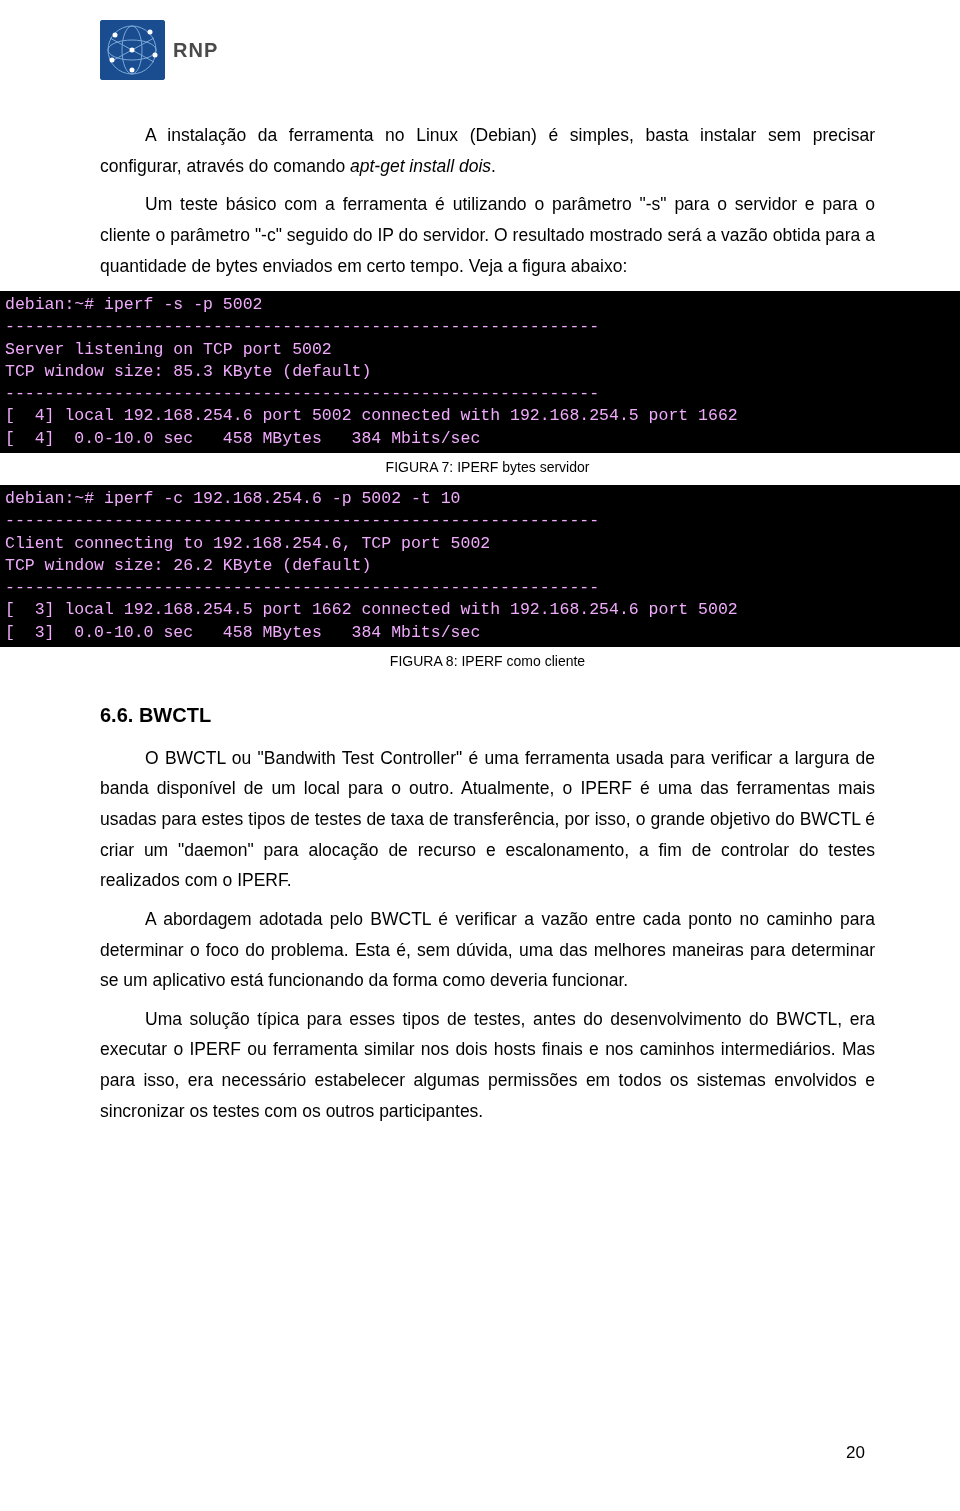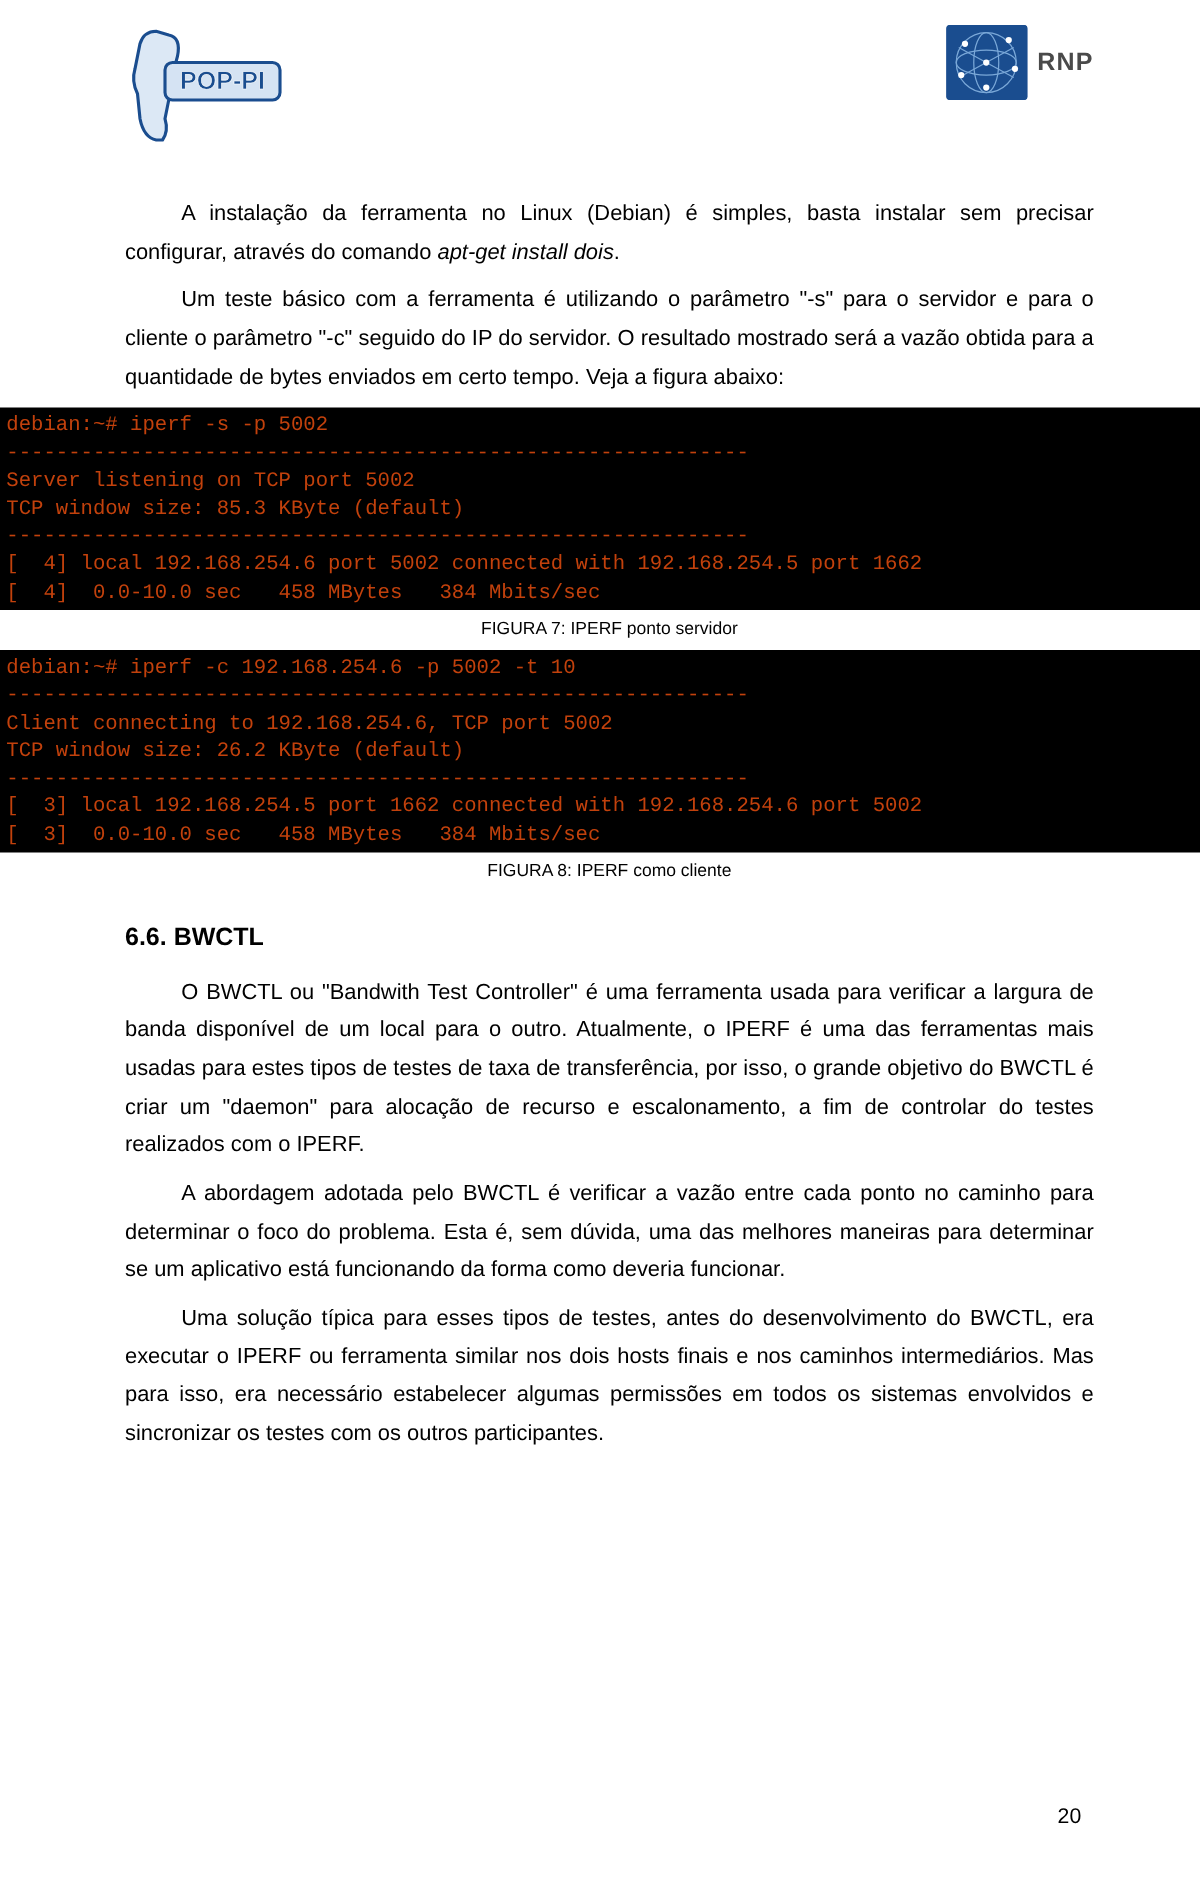--- a/index.html
+++ b/index.html
@@ -49,21 +49,21 @@
     text-align: justify;
     margin-bottom: 8px;
   }
   .body-text .indent {
     display: inline-block;
     width: 45px;
   }
   .italic { font-style: italic; }
   .terminal {
     background: #000000;
-    color: #c2410c;
+    color: #f0abfc;
     font-family: "Courier New", monospace;
     font-size: 16.5px;
     line-height: 1.35;
     padding: 3px 0 3px 0;
     margin: 10px 0 6px 0;
     white-space: pre;
     overflow: hidden;
     margin-left: -100px;
     margin-right: -85px;
     padding-left: 5px;
@@ -93,27 +93,20 @@
     right: 95px;
     font-size: 17px;
   }
 </style>
 </head>
 <body>
 
 <div class="page">
 
   <div class="header">
-    <div class="logo-left">
-      <svg viewBox="0 0 130 95" width="130" height="95">
-        <path d="M 25 5 Q 15 5 12 15 L 8 35 Q 5 45 10 55 L 12 75 Q 15 90 25 92 L 30 92 Q 35 85 32 75 L 35 60 Q 40 50 38 40 L 42 25 Q 45 10 35 8 Z" fill="#dce8f5" stroke="#1a4d8f" stroke-width="2.5"></path>
-        <rect x="32" y="30" width="92" height="30" rx="6" fill="#d5e3f3" stroke="#1a4d8f" stroke-width="2.5"></rect>
-        <text x="78" y="51" font-family="Arial" font-weight="bold" font-size="20" fill="#1a4d8f" text-anchor="middle" stroke="#ffffff" stroke-width="0.5">POP-PI</text>
-      </svg>
-    </div>
     <div class="logo-right">
       <div class="rnp-icon">
         <svg viewBox="0 0 65 60" width="65" height="60">
           <rect width="65" height="60" fill="#1a4d8f"></rect>
           <circle cx="32" cy="30" r="24" fill="none" stroke="#7aa8d8" stroke-width="1"></circle>
           <ellipse cx="32" cy="30" rx="24" ry="10" fill="none" stroke="#7aa8d8" stroke-width="1"></ellipse>
           <ellipse cx="32" cy="30" rx="10" ry="24" fill="none" stroke="#7aa8d8" stroke-width="1"></ellipse>
           <line x1="10" y1="18" x2="54" y2="42" stroke="#7aa8d8" stroke-width="1"></line>
           <line x1="10" y1="42" x2="54" y2="18" stroke="#7aa8d8" stroke-width="1"></line>
           <circle cx="15" cy="15" r="2.5" fill="#ffffff"></circle>
@@ -138,21 +131,21 @@
 
   <div class="terminal">debian:~# iperf -s -p 5002
 ------------------------------------------------------------
 Server listening on TCP port 5002
 TCP window size: 85.3 KByte (default)
 ------------------------------------------------------------
 [  4] local 192.168.254.6 port 5002 connected with 192.168.254.5 port 1662
 [  4]  0.0-10.0 sec   458 MBytes   384 Mbits/sec</div>
 
   <p class="figure-caption">
-    <span class="bold">FIGURA 7: </span><span class="bold">IPERF ponto servidor</span>
+    <span class="bold">FIGURA 7: </span><span class="bold">IPERF bytes servidor</span>
   </p>
 
   <div class="terminal">debian:~# iperf -c 192.168.254.6 -p 5002 -t 10
 ------------------------------------------------------------
 Client connecting to 192.168.254.6, TCP port 5002
 TCP window size: 26.2 KByte (default)
 ------------------------------------------------------------
 [  3] local 192.168.254.5 port 1662 connected with 192.168.254.6 port 5002
 [  3]  0.0-10.0 sec   458 MBytes   384 Mbits/sec</div>
 

